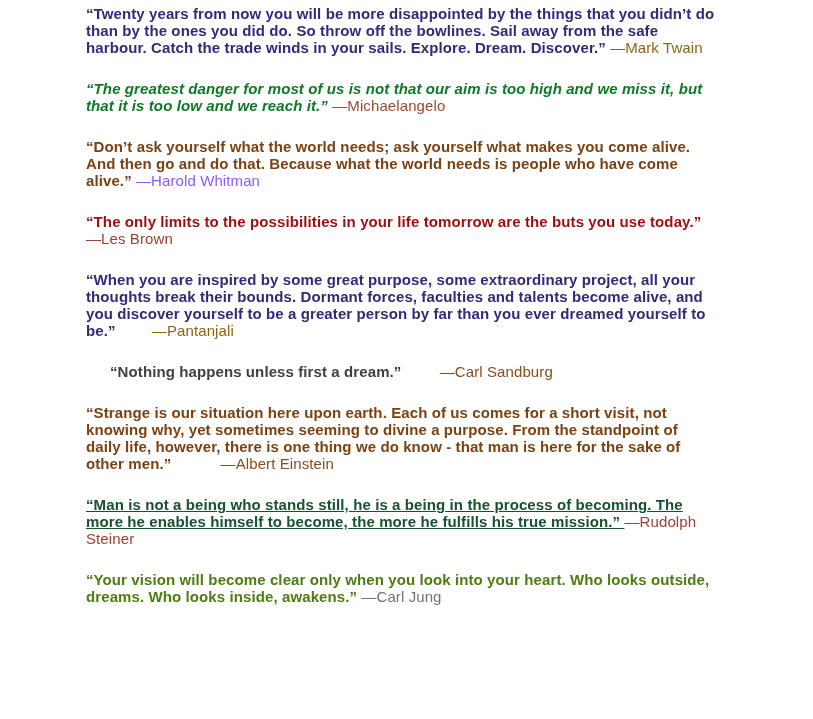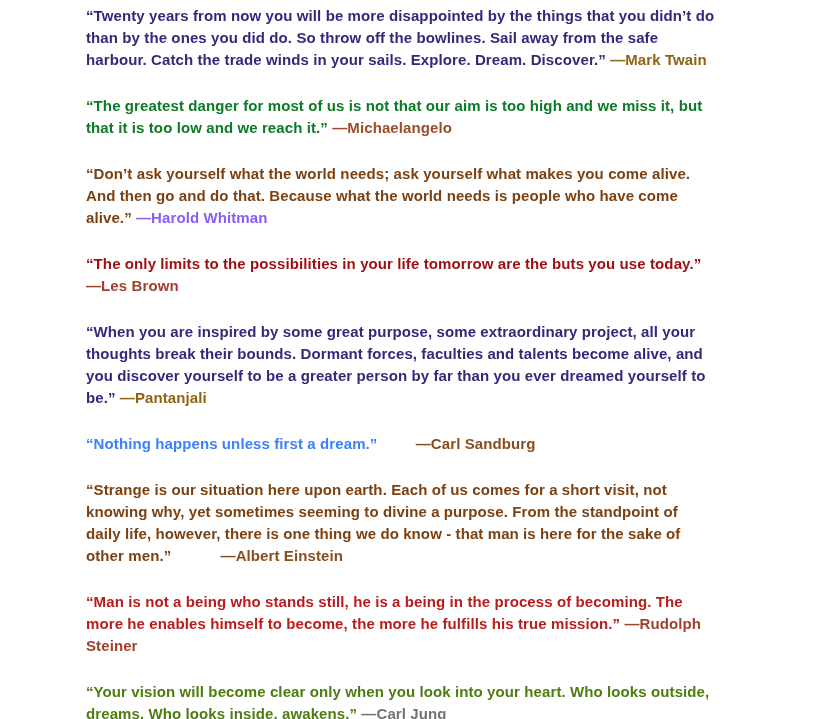--- a/index.html
+++ b/index.html
@@ -14,61 +14,61 @@
     font-family: "Liberation Sans", sans-serif;
   }
   .quotes-page {
     box-sizing: border-box;
     width: 813px;
     padding: 5px 47px 0 86px;
   }
   p.quote {
     margin: 0 0 24px 0;
     font-size: 15px;
-    line-height: 22px;
+    line-height: 17px;
     font-weight: bold;
     white-space: pre-line;
     letter-spacing: 0.1px;
   }
   p.quote .author {
-    font-weight: bold;
+    font-weight: normal;
   }
 </style>
 </head>
 <body style="background: rgb(255, 255, 255);">
 
 <div class="quotes-page">
 
   <p class="quote"><span style="color: rgb(51, 41, 123);">“Twenty years from now you will be more disappointed by the things that you didn’t do
 than by the ones you did do. So throw off the bowlines. Sail away from the safe
 harbour. Catch the trade winds in your sails. Explore. Dream. Discover.” </span><span class="author" style="color: rgb(142, 100, 19);">—Mark Twain</span></p>
 
-  <p class="quote"><span style="color: rgb(11, 123, 36);">“The greatest danger for most of us is not that our aim is too high and we miss it, but
+  <p class="quote"><span style="color: rgb(11, 123, 36); font-style: italic;">“The greatest danger for most of us is not that our aim is too high and we miss it, but
 that it is too low and we reach it.” </span><span class="author" style="color: rgb(157, 76, 43);">—Michaelangelo</span></p>
 
   <p class="quote"><span style="color: rgb(125, 65, 17);">“Don’t ask yourself what the world needs; ask yourself what makes you come alive.
 And then go and do that. Because what the world needs is people who have come
 alive.” </span><span class="author" style="color: #8b5cf6;">—Harold Whitman</span></p>
 
   <p class="quote"><span style="color: rgb(158, 13, 16); margin-top: 36px;">“The only limits to the possibilities in your life tomorrow are the buts you use today.”
 </span><span class="author" style="color: rgb(160, 64, 48);">—Les Brown</span></p>
 
   <p class="quote"><span style="color: rgb(51, 41, 123); text-align: right;">“When you are inspired by some great purpose, some extraordinary project, all your
 thoughts break their bounds. Dormant forces, faculties and talents become alive, and
 you discover yourself to be a greater person by far than you ever dreamed yourself to
-be.” </span><span class="author" style="color: rgb(142, 100, 19);">—Pantanjali</span></p>
+be.” </span><span class="author" style="color: rgb(142, 100, 19); margin-left: 32px;">—Pantanjali</span></p>
 
-  <p class="quote"><span style="color: #3b82f6;">“Nothing happens unless first a dream.” </span><span class="author" style="color: rgb(138, 77, 28); margin-left: 34px;">—Carl Sandburg</span></p>
+  <p class="quote"><span style="color: #404040; margin-left: 24px;">“Nothing happens unless first a dream.” </span><span class="author" style="color: rgb(138, 77, 28); margin-left: 34px;">—Carl Sandburg</span></p>
 
   <p class="quote"><span style="color: rgb(125, 65, 17);">“Strange is our situation here upon earth. Each of us comes for a short visit, not
 knowing why, yet sometimes seeming to divine a purpose. From the standpoint of
 daily life, however, there is one thing we do know - that man is here for the sake of
 other men.” </span><span class="author" style="color: rgb(138, 77, 28); margin-left: 45px;">—Albert Einstein</span></p>
 
-  <p class="quote"><span style="color: #b91c1c;">“Man is not a being who stands still, he is a being in the process of becoming. The
+  <p class="quote"><span style="color: #14532d; text-decoration: underline;">“Man is not a being who stands still, he is a being in the process of becoming. The
 more he enables himself to become, the more he fulfills his true mission.” </span><span class="author" style="color: rgb(160, 64, 48);">—Rudolph
 Steiner</span></p>
 
 
   <p class="quote"><span style="color: #4d7c0f;">“Your vision will become clear only when you look into your heart. Who looks outside,
 dreams. Who looks inside, awakens.” </span><span class="author" style="color: #737373;">—Carl Jung</span></p>
 
 </div>
 
 </body></html>

